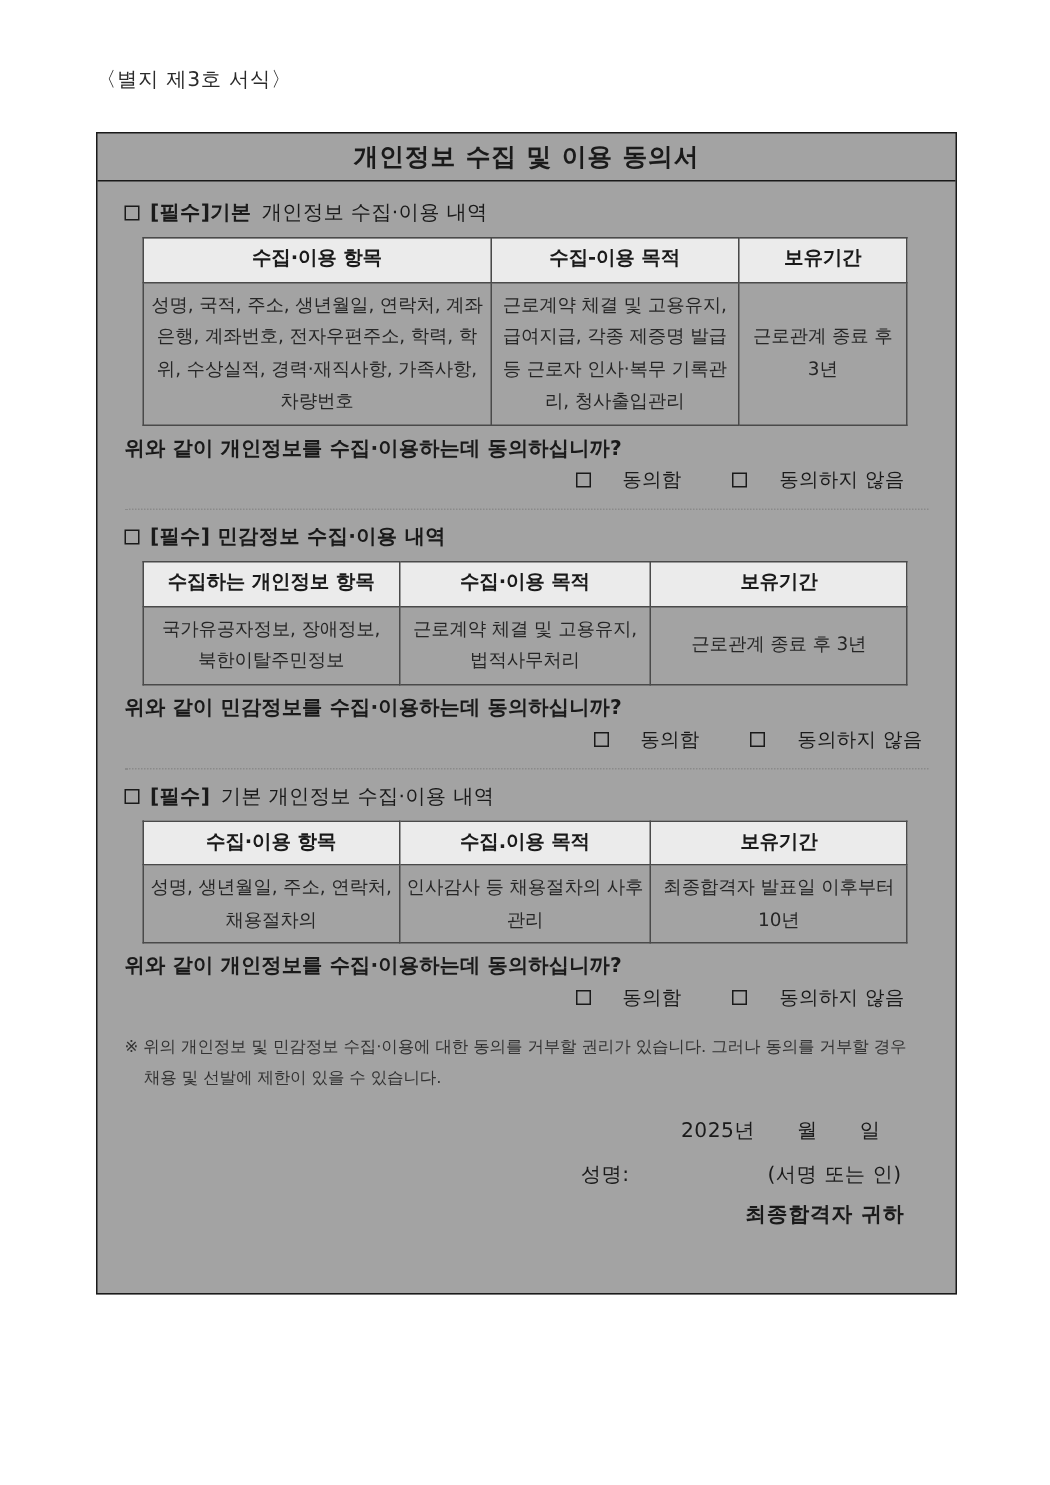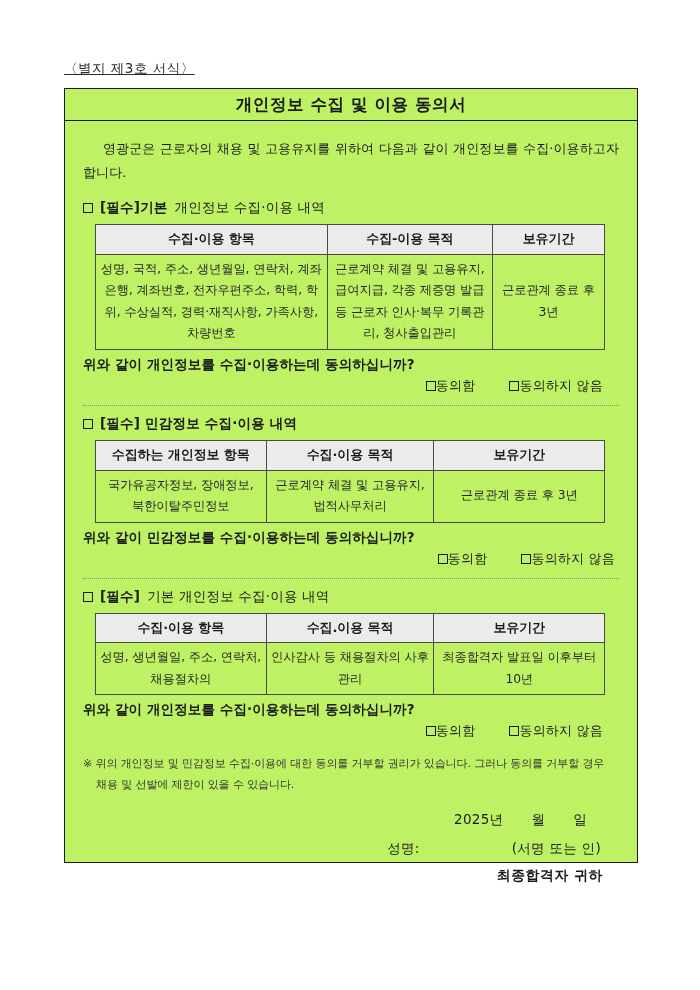--- a/index.html
+++ b/index.html
@@ -14,37 +14,36 @@
     position: relative;
     font-family: "DejaVu Sans", "Liberation Sans", sans-serif;
     color: #1a1a1a;
     overflow: hidden;
   }
 
   
   .form-no {
     position: absolute;
     left: 64px;
-    top: 60px;
+    top: 44px;
     font-size: 13.5px;
     letter-spacing: 0.5px;
     color: #2b2b2b;
     white-space: nowrap;
-    text-decoration: underline;
   }
 
   
   .sheet {
     position: absolute;
     left: 64px;
     top: 88px;
     width: 574px;
     height: 775px;
     border: 1.6px solid #1a1a1a;
-    background: #bef264;
+    background: #a3a3a3;
   }
 
   
   .title-band {
     height: 32px;
     border-bottom: 1px solid #1a1a1a;
     display: flex;
     align-items: center;
     justify-content: center;
   }
@@ -139,21 +138,21 @@
     display: flex;
     justify-content: flex-end;
     gap: 34px;
     margin: 3px 18px 0 0;
     font-size: 13px;
   }
   .opts.indent-b { margin-right: 6px; }
   .opt {
     display: flex;
     align-items: center;
-    gap: 0;
+    gap: 21px;
     white-space: nowrap;
     letter-spacing: 0.2px;
     justify-content: center;
   }
 
   
   .dotline {
     border-top: 1.4px dotted #8a8a8a;
     margin: 10px 2px 9px 2px;
     height: 0;
@@ -202,21 +201,20 @@
 <div class="form-no">〈별지 제3호 서식〉</div>
 
 <div class="sheet">
 
   <div class="title-band">
     <div class="title">개인정보 수집 및 이용 동의서</div>
   </div>
 
   <div class="body-pad">
 
-    <p class="intro">영광군은 근로자의 채용 및 고용유지를 위하여 다음과 같이 개인정보를 수집·이용하고자 합니다.</p>
 
     <div class="sec-head">
       <span class="sq"></span>
       <span class="strong">[필수]기본</span>
         <span> 개인정보 수집·이용 내역</span>
     </div>
 
     <table class="grid t1">
       <colgroup>
           <col class="c1">

